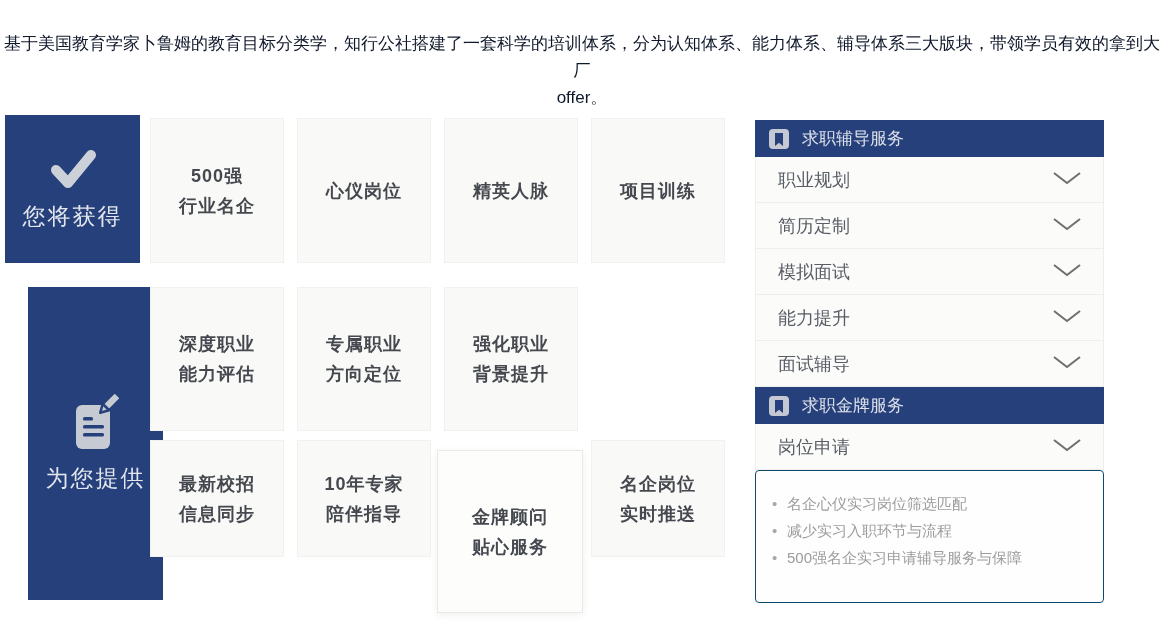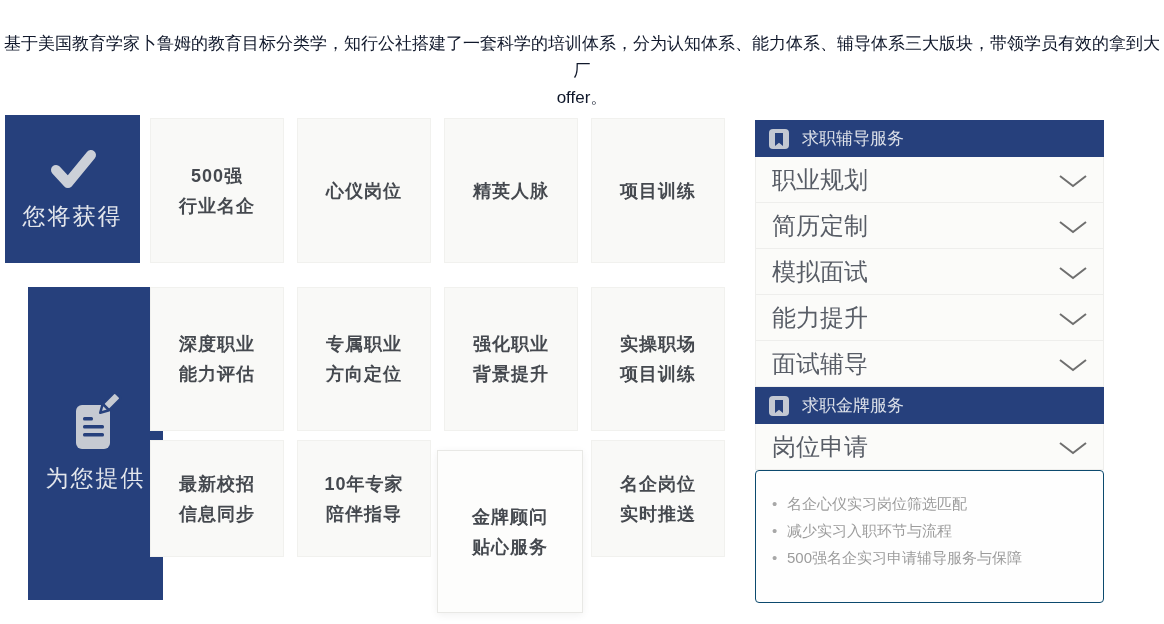--- a/index.html
+++ b/index.html
@@ -27,21 +27,21 @@
   .card.highlight { left:437px; top:450px; width:146px; height:163px;
                     background:#fdfdfc; border-color:#e8e8e5;
                     box-shadow:0 2px 8px rgba(0,0,0,0.06); z-index:2; }
 
   
   .rpanel { position:absolute; left:755px; top:120px; width:349px; }
   .rp-header { height:37px; background:#26407c; color:#dde1e9; font-size:17px;
                display:flex; align-items:center; gap:13px; padding-left:14px; }
   .rp-row { height:46px; background:#fbfbf9; border:1px solid #eeeeec; border-top:none;
             display:flex; align-items:center; justify-content:space-between;
-            padding:0 16px; font-size:24px; color:#585d66; cursor:pointer; }
+            padding:0 22px; font-size:18px; color:#585d66; cursor:pointer; }
   .rp-row svg { flex:none; }
 
   .bullet-box { height:133px; background:#fefefe; border:1px solid #0c4a6e;
                 border-radius:4px; padding:19px 14px; }
   .bullet-box ul { list-style:none; }
   .bullet-box li { font-size:15px; line-height:27px; color:#9c9c9c; padding-left:17px; position:relative; }
   .bullet-box li::before { content:"•"; position:absolute; left:2px; color:#a8a8a8; }
 
   .icon-svg { display:block; }
 </style>
@@ -84,22 +84,20 @@
 行业名企</div>
   <div class="card r1 c2">心仪岗位</div>
   <div class="card r1 c3">精英人脉</div>
   <div class="card r1 c4">项目训练</div>
   <div class="card r2 c1">深度职业
 能力评估</div>
   <div class="card r2 c2">专属职业
 方向定位</div>
   <div class="card r2 c3">强化职业
 背景提升</div>
-  <div class="card r2 c4">实操职场
-项目训练</div>
   <div class="card r3 c1">最新校招
 信息同步</div>
   <div class="card r3 c2">10年专家
 陪伴指导</div>
   <div class="card r3 c3 highlight">金牌顾问
 贴心服务</div>
   <div class="card r3 c4">名企岗位
 实时推送</div>
 
   <div class="rpanel">

